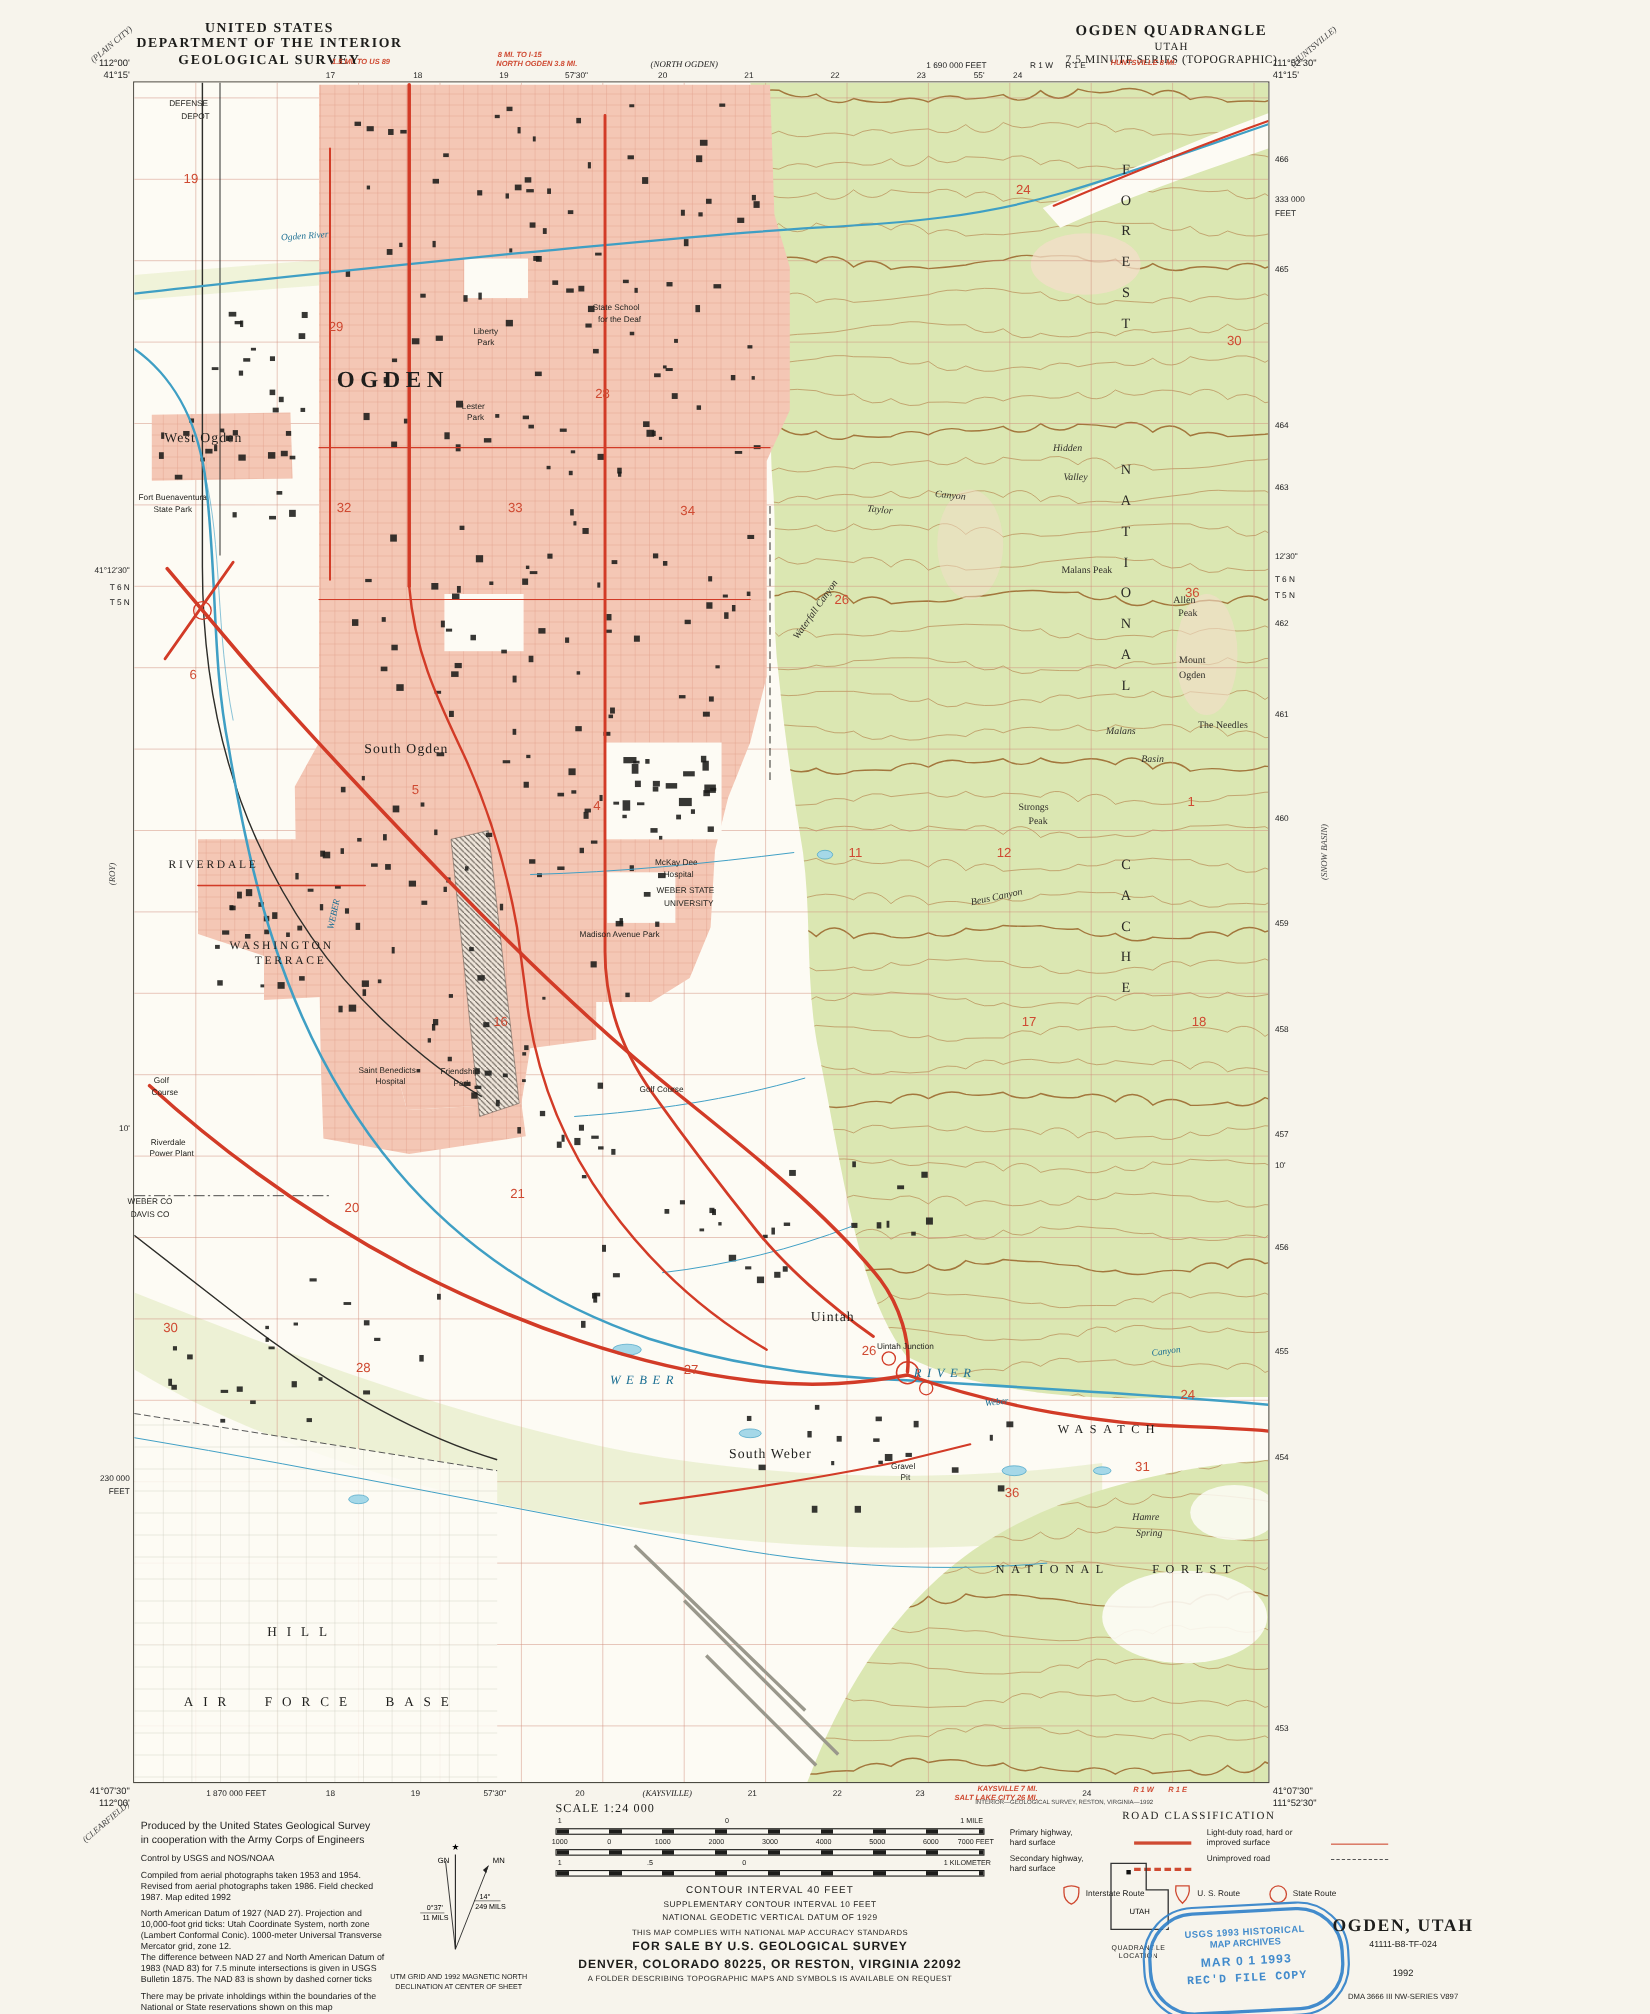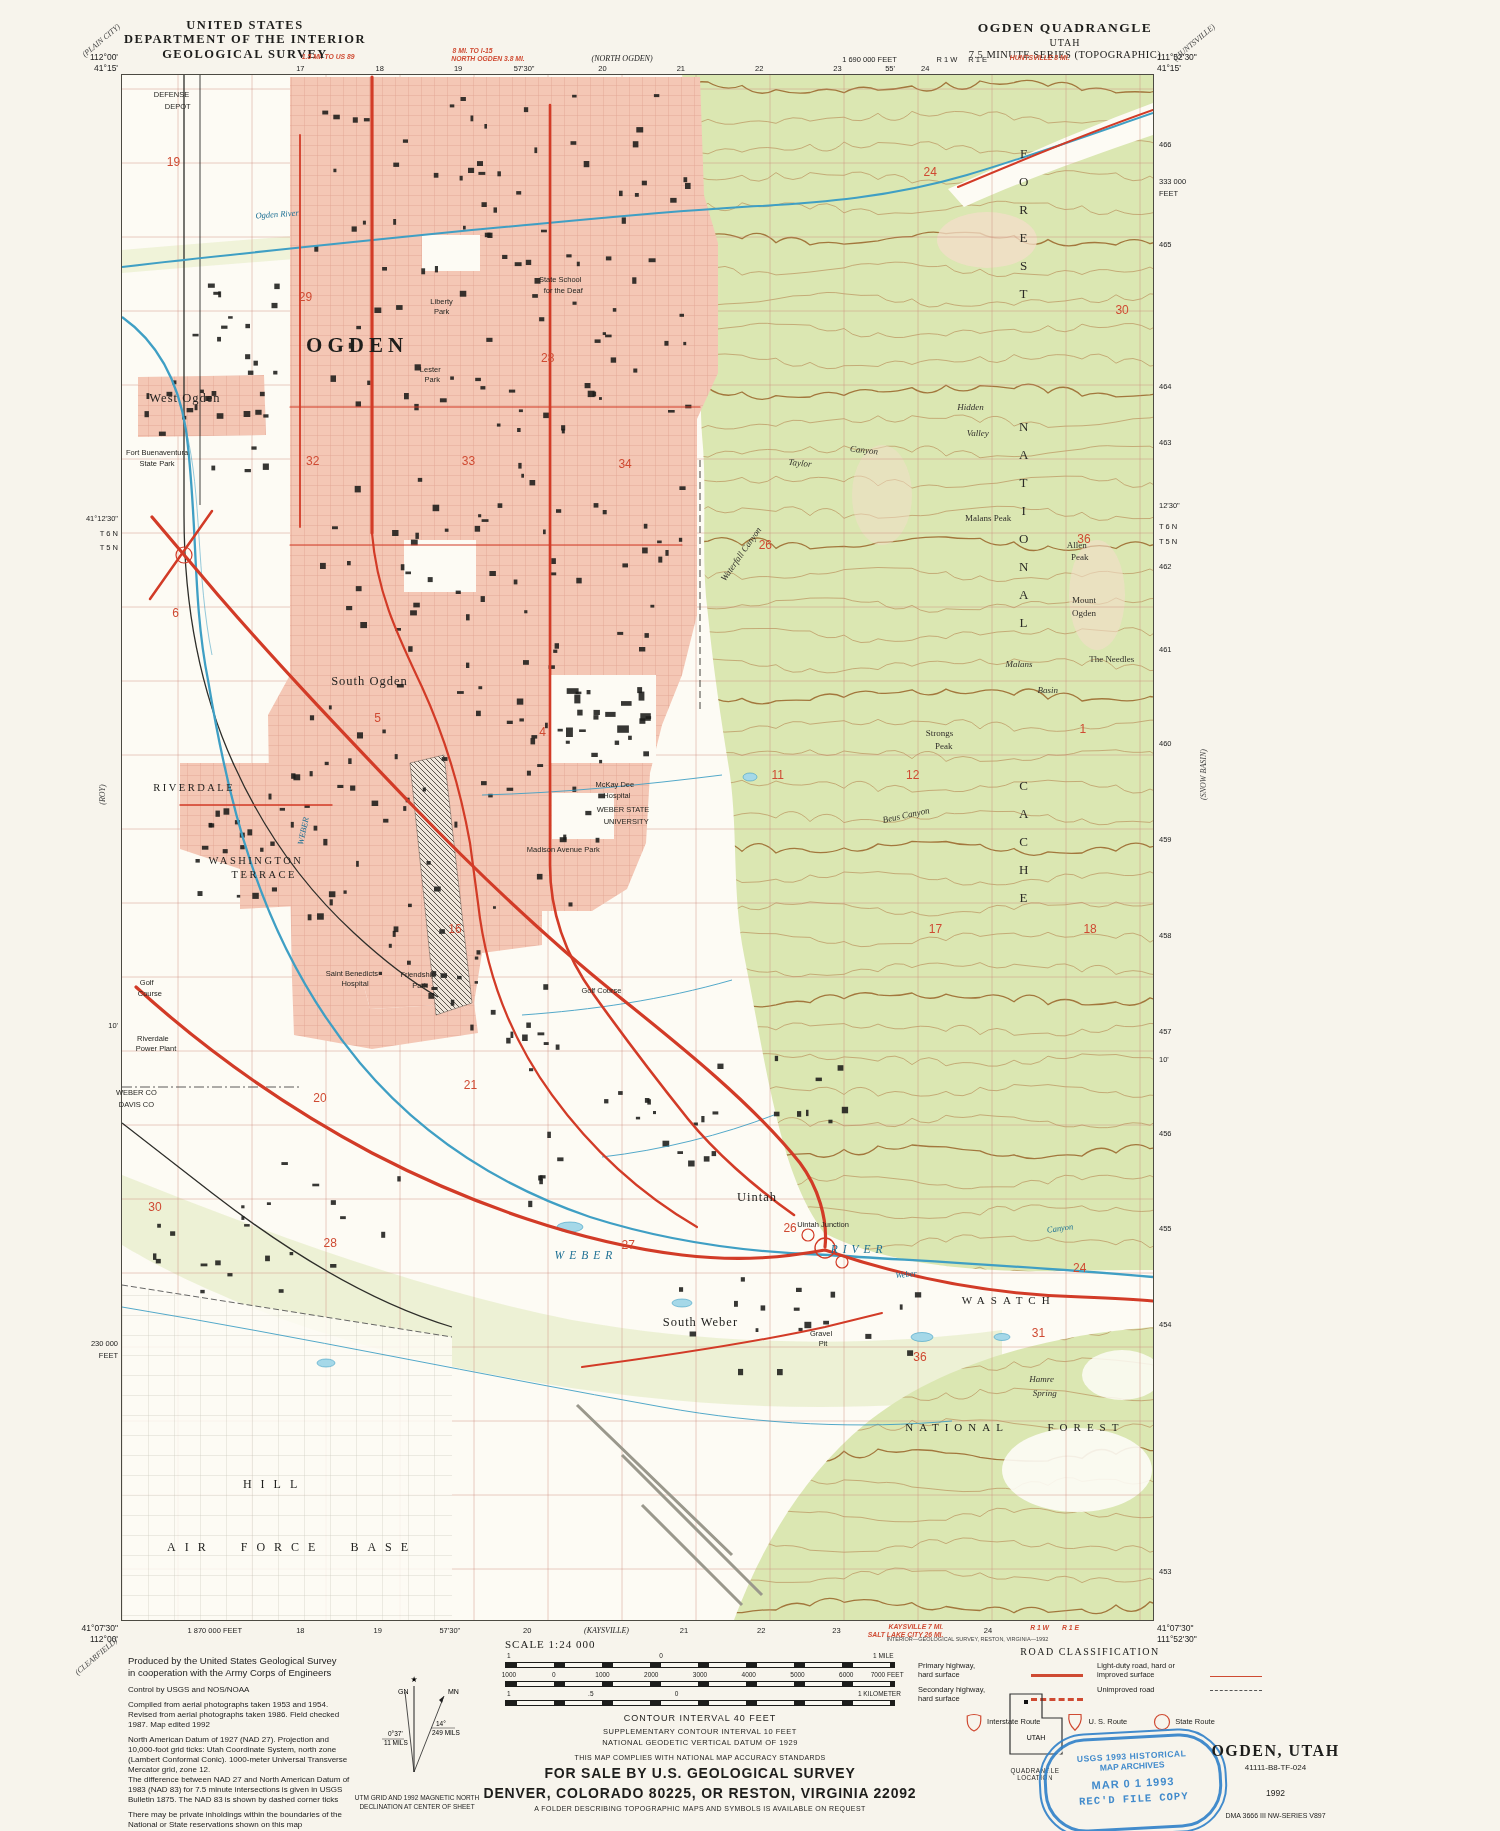--- a/index.html
+++ b/index.html
@@ -63,21 +63,21 @@
   .sb-title{text-align:left;font:400 11px "Liberation Serif",serif;letter-spacing:1px;}
   .sb-row{position:relative;height:17px;margin-top:2px;}
   .sb-bar{position:absolute;left:0;right:0;top:10px;height:3.5px;border:0.8px solid #1d1d1b;
           background:repeating-linear-gradient(90deg,#1d1d1b 0 11px,#faf8f1 11px 48px);}
   .sb-lab{position:absolute;top:0;font:6.5px "Liberation Sans",sans-serif;transform:translateX(-50%);white-space:nowrap;}
   .contour-note{position:absolute;left:505px;top:1712px;width:390px;text-align:center;}
   .contour-note div{font:7.5px/1.5 "Liberation Sans",sans-serif;letter-spacing:.5px;}
   .contour-note .c1{font-size:9px;letter-spacing:1px;}
   .acc-note{position:absolute;left:440px;top:1753px;width:520px;text-align:center;}
   .acc-note div{font:7px/1.45 "Liberation Sans",sans-serif;letter-spacing:.4px;}
-  .acc-note .s1{font-size:14px;font-weight:700;letter-spacing:.8px;}
+  .acc-note .s1{font-size:11px;font-weight:700;letter-spacing:.8px;}
   .rc{position:absolute;left:918px;top:1646px;width:344px;}
   .rc-title{text-align:center;font:400 10px "Liberation Serif",serif;letter-spacing:1.5px;margin-bottom:4px;}
   .rc-cols{display:flex;gap:14px;}
   .rc-col{width:165px;}
   .rc-row{display:flex;align-items:flex-end;justify-content:space-between;margin-bottom:5px;}
   .rc-lab span{display:block;font:7.5px/1.25 "Liberation Sans",sans-serif;}
   .sw{display:inline-block;width:52px;margin-bottom:3px;}
   .sw.primary{border-top:3.5px solid #cf4a32;}
   .sw.secondary{border-top:3px dashed #cf4a32;}
   .sw.light{border-top:1.5px solid #cf4a32;}

